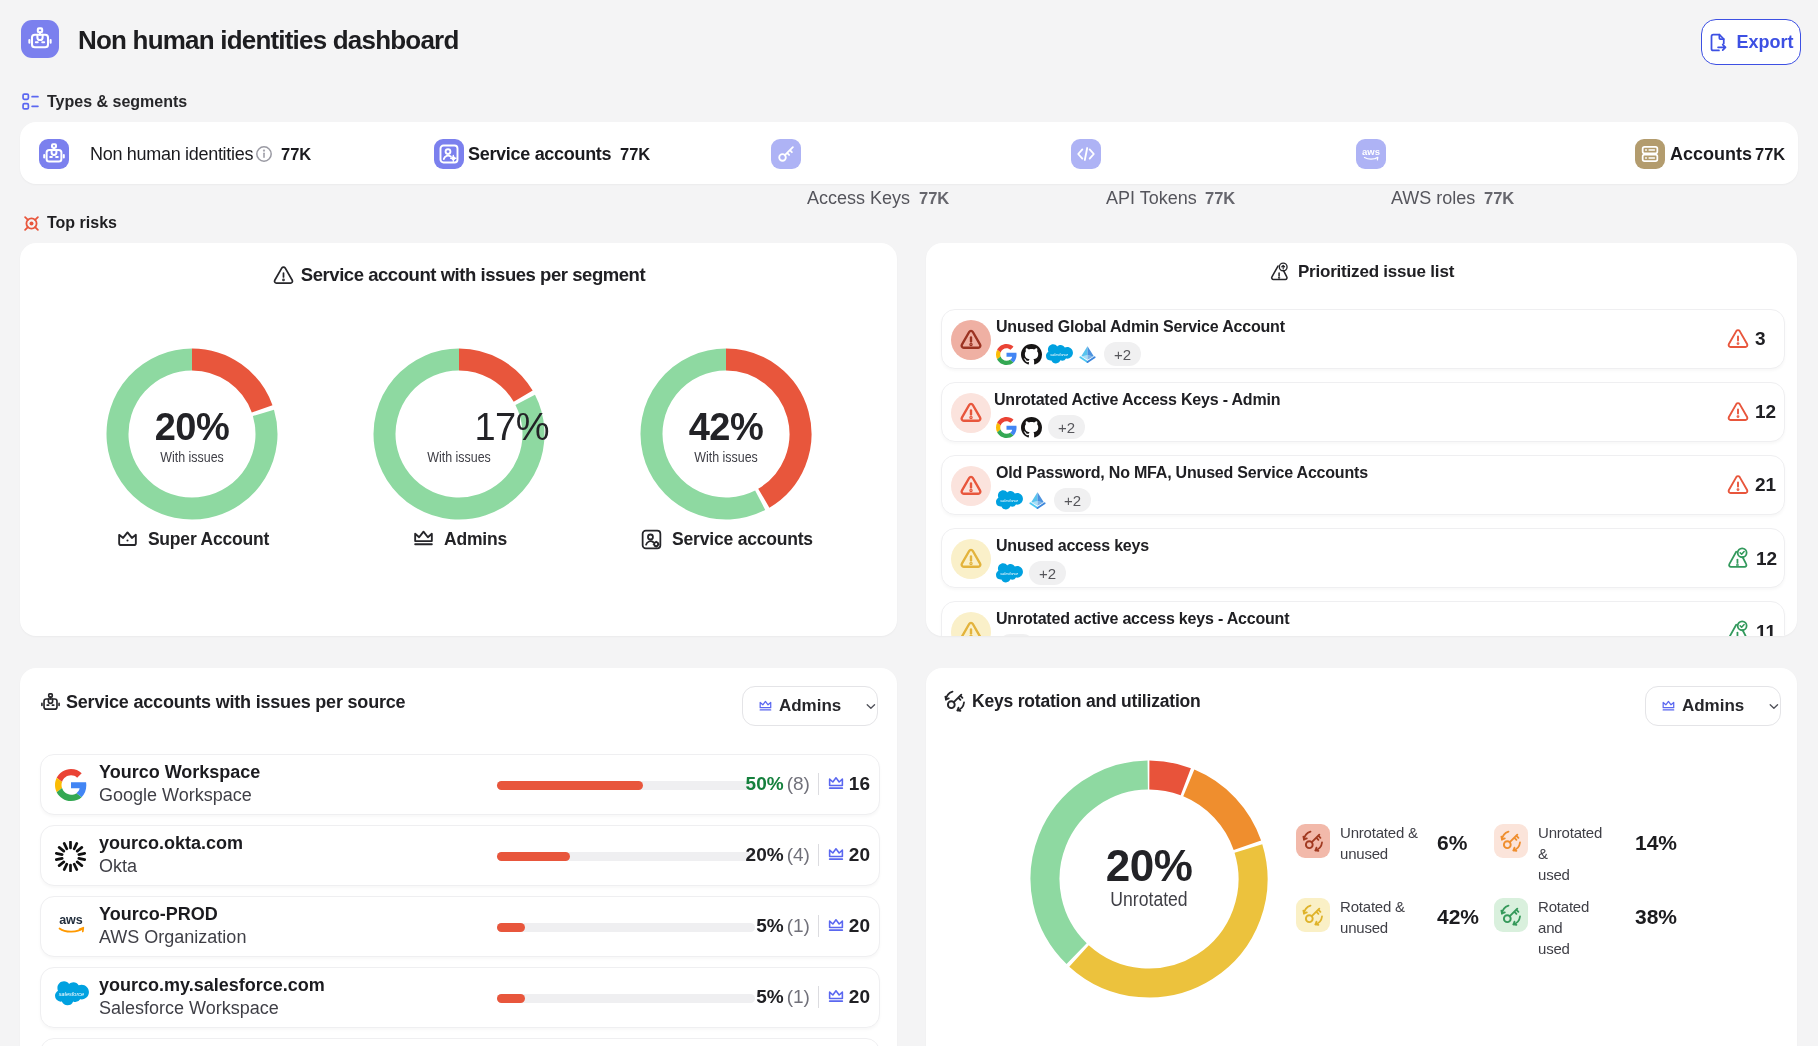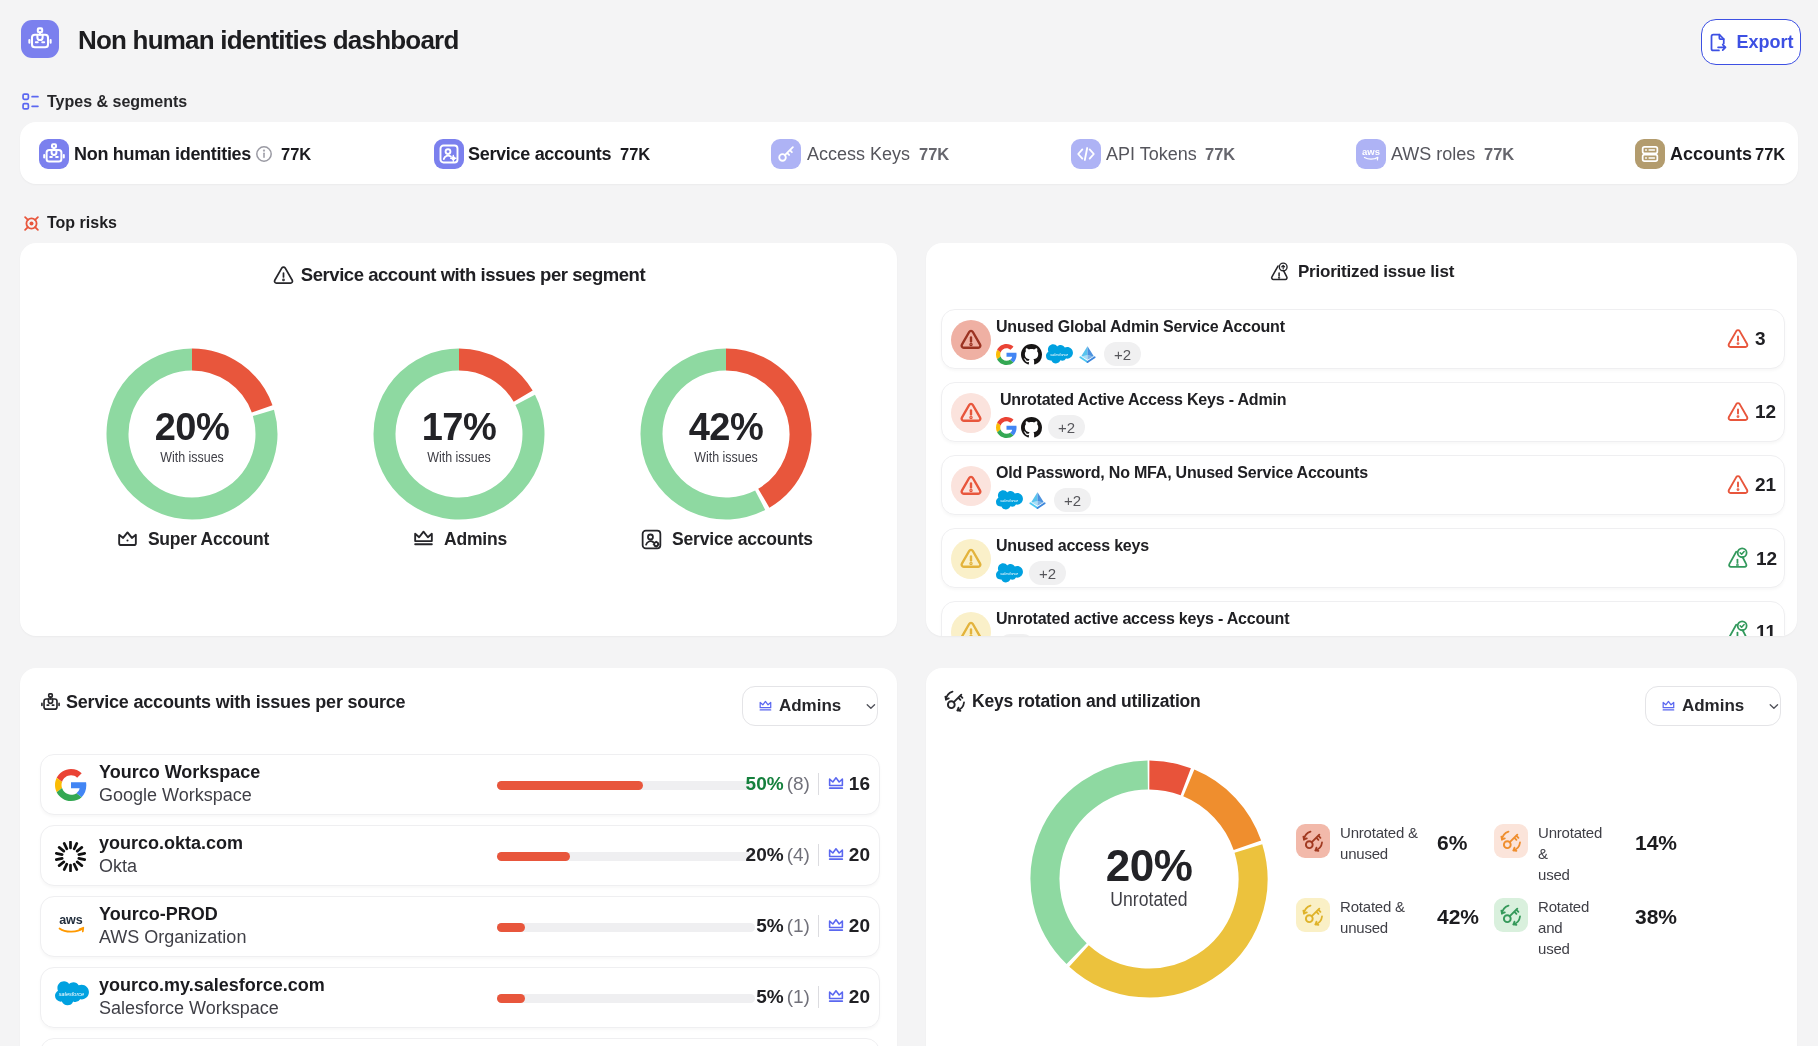--- a/index.html
+++ b/index.html
@@ -3,21 +3,21 @@
 <meta charset="utf-8">
 <style>
 * { margin:0; padding:0; box-sizing:border-box; }
 html,body { width:1818px; height:1046px; background:#f4f4f5; font-family:"Liberation Sans", sans-serif; overflow:hidden; }
 .page { position:relative; width:1578px; height:1046px; }
 .abs { position:absolute; }
 .card { position:absolute; background:#fff; border-radius:16px; box-shadow:0 1px 2px rgba(0,0,0,0.04); }
 .iconsq { position:absolute; border-radius:9px; display:flex; align-items:center; justify-content:center; }
 .seg-txt { position:absolute; top:139px; height:30px; display:flex; align-items:center; font-size:18px; }
 .dark { color:#1b1b1f; }
-.gray { color:#55555c; }
+.gray { color:#55555c;margin-top:44px; }
 .row-issue { position:absolute; left:15px; width:844px; height:60px; background:#fff; border:1px solid #efeff1; border-radius:14px; box-shadow:0 2px 3px rgba(0,0,0,0.03); }
 .src-row { position:absolute; left:20px; width:840px; height:61px; background:#fff; border:1px solid #efeff1; border-radius:14px; box-shadow:0 2px 3px rgba(0,0,0,0.03); }
 .btn-admins { position:absolute; width:136px; height:40px; background:#fff; border:1px solid #e4e4e7; border-radius:13px; display:flex; align-items:center; padding-left:15px; }
 .btn-admins span { font-size:17px; font-weight:700; color:#26262a; margin-left:6px; }
 .legend-ic { position:absolute; width:34px; height:34px; border-radius:9px; display:flex; align-items:center; justify-content:center; }
 .legend-lb { position:absolute; font-size:15px; letter-spacing:-0.2px; color:#3f3f46; line-height:21px; }
 .legend-v { position:absolute; font-size:21px; font-weight:700; color:#1c1c1f; }
 </style>
 </head>
 <body>
@@ -55,21 +55,21 @@
 <div class="iconsq" style="left:39px; top:139px; width:30px; height:30px; background:#7b80ee;">
   <svg width="24" height="24" viewBox="0 0 24 24" fill="none" stroke="#fff" stroke-width="2" stroke-linecap="round" stroke-linejoin="round">
     <rect x="10" y="2.2" width="4" height="3.6" rx="1"></rect>
         <path d="M12 5.8 V8"></path>
     <rect x="4.6" y="8" width="14.8" height="11.6" rx="2.6"></rect>
     <path d="M9.6 8 v2.6 a2.4 2.4 0 0 0 4.8 0 V8"></path>
     <path d="M8.2 15 h1.7 M14.1 15 h1.7"></path>
     <path d="M2.2 13 v2.4 M21.8 13 v2.4"></path>
   </svg>
 </div>
-<div class="seg-txt dark" style="left:74px; font-weight:700; letter-spacing:-0.3px;">Non human identities</div>
+<div class="seg-txt dark" style="left:90px; font-weight:400; letter-spacing:-0.3px;">Non human identities</div>
 <svg class="abs" style="left:255px; top:145px;" width="18" height="18" viewBox="0 0 18 18" fill="none" stroke="#9a9aa3" stroke-width="1.5" stroke-linecap="round">
   <circle cx="9" cy="9" r="7.2"></circle>
       <path d="M9 8.2 v4"></path>
       <circle cx="9" cy="5.6" r="0.4" fill="#9a9aa3"></circle>
 </svg>
 <div class="seg-txt dark" style="left:281px; font-size:16.5px; font-weight:600;">77K</div>
 
 <div class="iconsq" style="left:434px; top:139px; width:30px; height:30px; background:#7b80ee;">
   <svg width="24" height="24" viewBox="0 0 24 24" fill="none" stroke="#fff" stroke-width="1.9" stroke-linecap="round" stroke-linejoin="round">
     <rect x="3.5" y="3.5" width="17" height="17" rx="3"></rect>
@@ -148,21 +148,21 @@
     <path d="M4 7.5 L7.8 10.5 L12 5.2 L16.2 10.5 L20 7.5 V15.5 a1.8 1.8 0 0 1 -1.8 1.8 H5.8 A1.8 1.8 0 0 1 4 15.5 z"></path>
     <circle cx="12" cy="13" r="1" fill="#26262a" stroke="none"></circle>
   </svg>
   <span style="font-size:17.5px; font-weight:700; color:#232326; margin-left:8px; letter-spacing:-0.2px;">Super Account</span>
 </div>
 
 <svg class="abs" style="left:369px; top:344px;" width="180" height="180" viewBox="0 0 180 180" fill="none">
   <path d="M 90.00 15.50 A 74.5 74.5 0 0 1 154.19 52.19" stroke="#e8563c" stroke-width="22"></path>
   <path d="M 156.20 55.83 A 74.5 74.5 0 1 1 90.00 15.50" stroke="#8ed9a1" stroke-width="22"></path>
 </svg>
-<div class="abs" style="left:369px; top:406px; width:180px; text-align:center; font-size:38px; font-weight:700; color:#232327; letter-spacing:-0.5px;">17%</div>
+<div class="abs" style="left:369px; top:406px; width:180px; text-align:right; font-size:38px; font-weight:400; color:#232327; letter-spacing:-0.5px;">17%</div>
 <div class="abs" style="left:369px; top:448px; width:180px; text-align:center; font-size:15px; color:#3f3f46; transform:scaleX(0.83); transform-origin:center;">With issues</div>
 <div class="abs" style="left:349px; top:527px; width:220px; display:flex; align-items:center; justify-content:center;">
   <svg width="25" height="25" viewBox="0 0 24 24" fill="none" stroke="#26262a" stroke-width="1.8" stroke-linejoin="round">
     <path d="M4 6.5 L7.8 9.8 L12 4.5 L16.2 9.8 L20 6.5 V13.5 H4 z"></path>
     <path d="M4 16.5 H20" stroke-linecap="round"></path>
   </svg>
   <span style="font-size:17.5px; font-weight:700; color:#232326; margin-left:8px; letter-spacing:-0.2px;">Admins</span>
 </div>
 
 <svg class="abs" style="left:636px; top:344px;" width="180" height="180" viewBox="0 0 180 180" fill="none">
@@ -237,21 +237,21 @@
         </div>
 </div>
 <div class="row-issue" style="top:139px;">
   <div style="position:absolute; left:9px; top:10px; width:40px; height:40px; border-radius:50%; background:#fbe3dd; display:flex; align-items:center; justify-content:center;">
           <svg width="26" height="26" viewBox="0 0 24 24" fill="none" stroke="#e8563c" stroke-width="2.2" stroke-linecap="round" stroke-linejoin="round">
             <path d="M10.3 4.6 L3.6 16.3 a1.95 1.95 0 0 0 1.7 2.9 h13.4 a1.95 1.95 0 0 0 1.7 -2.9 L13.7 4.6 a1.95 1.95 0 0 0 -3.4 0 z"></path>
             <path d="M12 9.7 v3.6"></path>
             <circle cx="12" cy="16.1" r="0.5" fill="#e8563c"></circle>
           </svg>
         </div>
-  <div style="position:absolute; left:58px; top:8px; font-size:16px; font-weight:700; color:#202024; letter-spacing:-0.2px;">Unrotated Active Access Keys - Admin</div>
+  <div style="position:absolute; left:52px; top:8px; font-size:16px; font-weight:700; color:#202024; letter-spacing:-0.2px;">Unrotated Active Access Keys - Admin</div>
   <div style="position:absolute; left:54px; top:32px; height:24px; display:flex; align-items:center; gap:4px;">
           <svg width="21" height="21" viewBox="0 0 48 48">
             <path fill="#EA4335" d="M24 9.5c3.54 0 6.71 1.22 9.21 3.6l6.85-6.85C35.9 2.38 30.47 0 24 0 14.62 0 6.51 5.38 2.56 13.22l7.98 6.19C12.43 13.72 17.74 9.5 24 9.5z"></path>
             <path fill="#4285F4" d="M46.98 24.55c0-1.57-.15-3.09-.38-4.55H24v9.02h12.94c-.58 2.96-2.26 5.48-4.78 7.18l7.73 6c4.51-4.18 7.09-10.36 7.09-17.65z"></path>
             <path fill="#FBBC05" d="M10.53 28.59c-.48-1.45-.76-2.99-.76-4.59s.27-3.14.76-4.59l-7.98-6.19C.92 16.46 0 20.12 0 24c0 3.88.92 7.54 2.56 10.78l7.97-6.19z"></path>
             <path fill="#34A853" d="M24 48c6.48 0 11.93-2.13 15.89-5.81l-7.73-6c-2.15 1.45-4.92 2.3-8.16 2.3-6.26 0-11.57-4.22-13.47-9.91l-7.98 6.19C6.51 42.62 14.62 48 24 48z"></path>
           </svg>
           <svg width="21" height="21" viewBox="0 0 16 16">
             <path fill="#171515" fill-rule="evenodd" d="M8 0C3.58 0 0 3.58 0 8c0 3.54 2.29 6.53 5.47 7.59.4.07.55-.17.55-.38 0-.19-.01-.82-.01-1.49-2.01.37-2.53-.49-2.69-.94-.09-.23-.48-.94-.82-1.13-.28-.15-.68-.52-.01-.53.63-.01 1.08.58 1.23.82.72 1.21 1.87.87 2.33.66.07-.52.28-.87.51-1.07-1.78-.2-3.64-.89-3.64-3.95 0-.87.31-1.59.82-2.15-.08-.2-.36-1.02.08-2.12 0 0 .67-.21 2.2.82.64-.18 1.32-.27 2-.27s1.36.09 2 .27c1.53-1.04 2.2-.82 2.2-.82.44 1.1.16 1.92.08 2.12.51.56.82 1.27.82 2.15 0 3.07-1.87 3.75-3.65 3.95.29.25.54.73.54 1.48 0 1.07-.01 1.93-.01 2.2 0 .21.15.46.55.38A8.013 8.013 0 0016 8c0-4.42-3.58-8-8-8z"></path>
           </svg>

